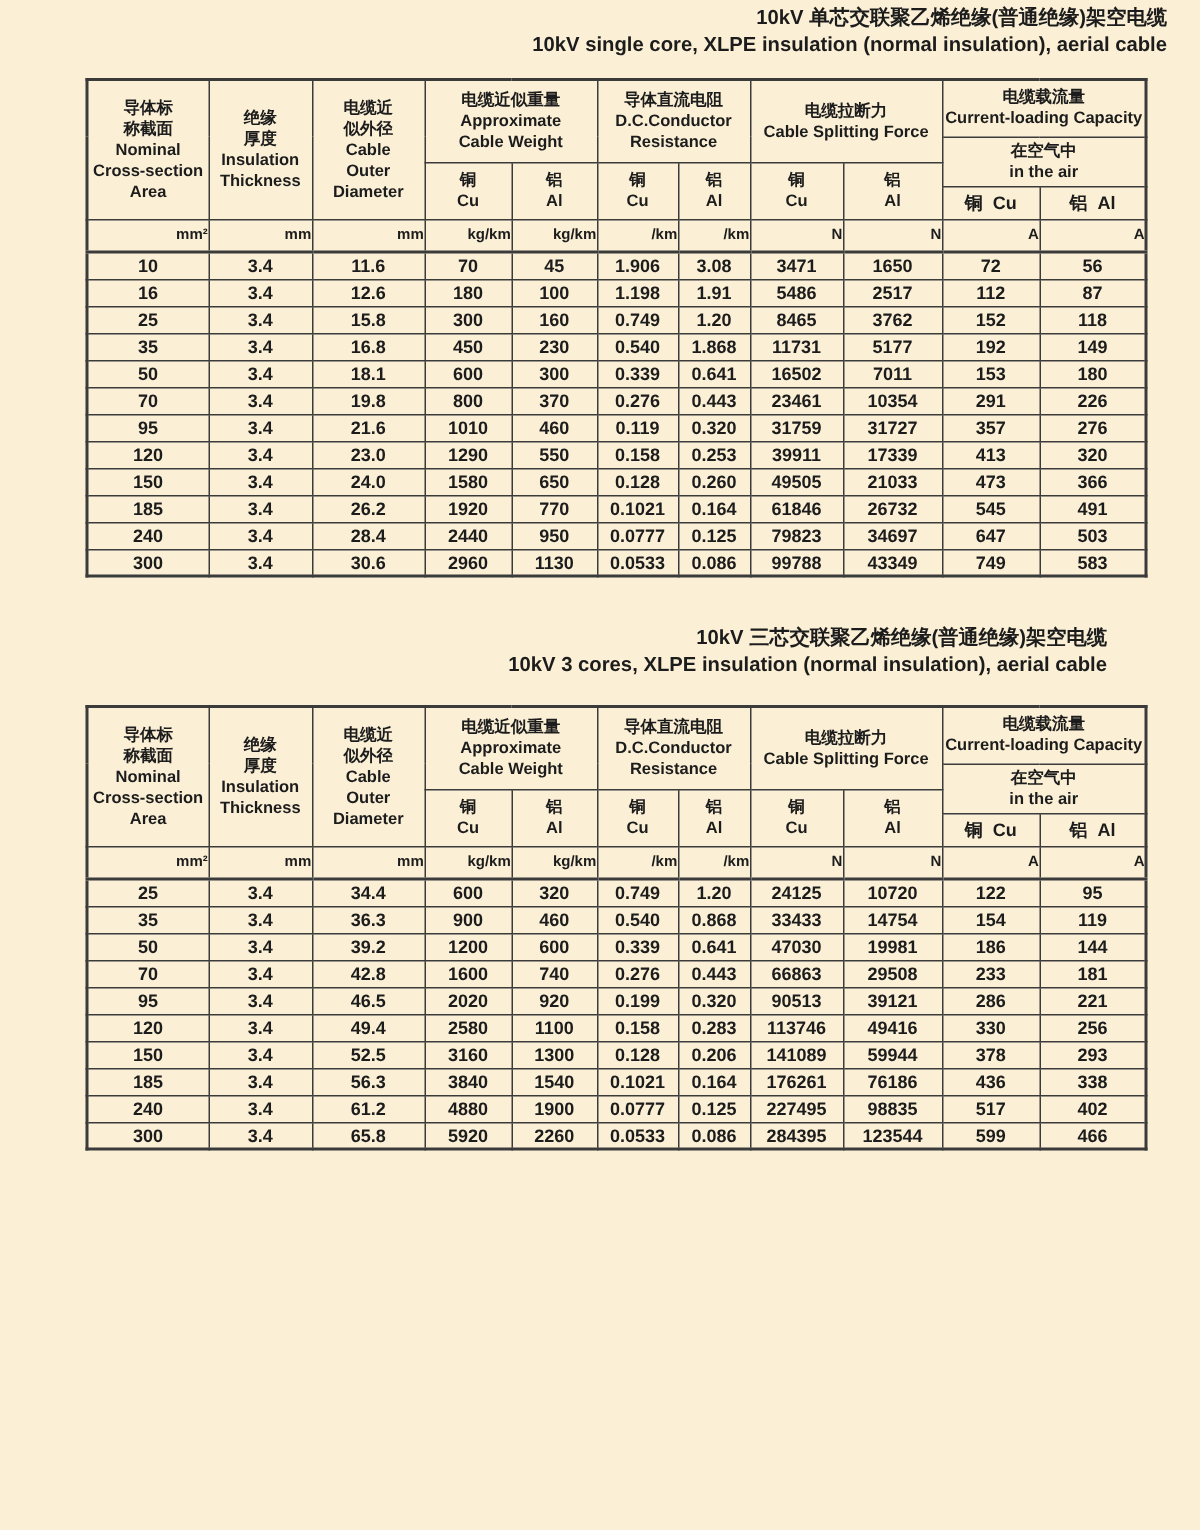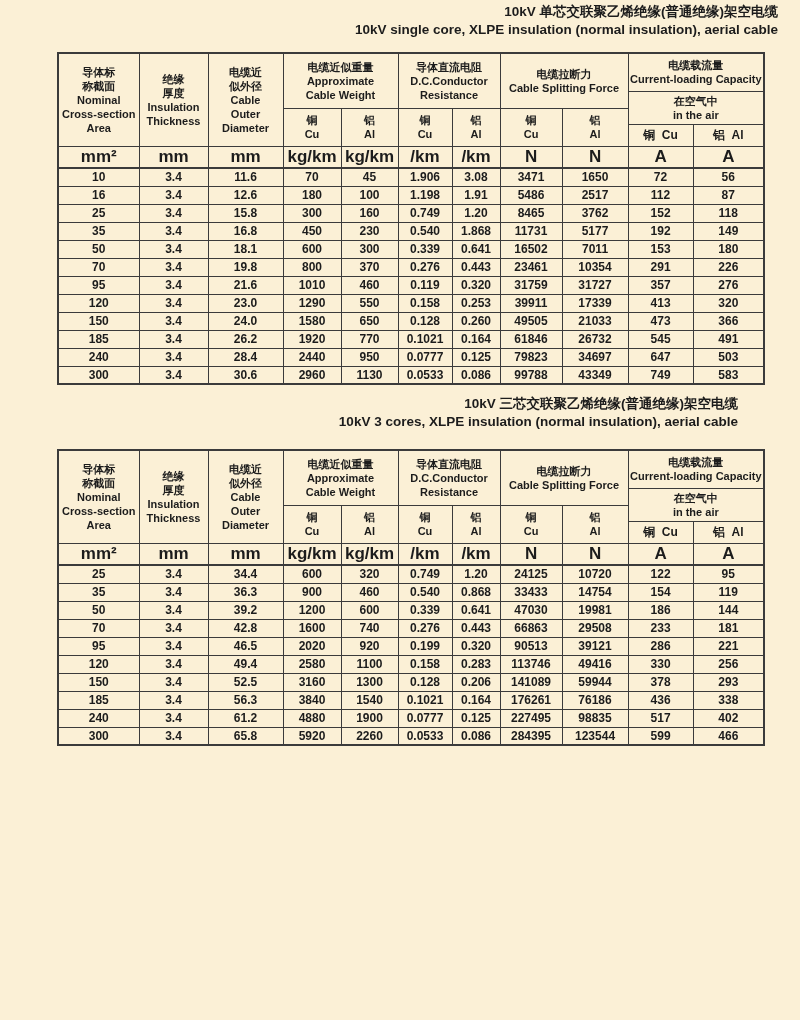--- a/index.html
+++ b/index.html
@@ -14,21 +14,21 @@
   .titles{
     text-align:right;
     padding-top:3px;
     height:52px;
     box-sizing:border-box;
     line-height:18px;
     font-size:13.5px;
   }
   .table-block:nth-of-type(1) .titles{padding-right:22px;}
   .table-block:nth-of-type(2) .titles{padding-right:62px;height:60px;padding-top:6px;}
-  .table-block + .table-block{margin-top:4px;}
+  .table-block + .table-block{margin-top:25px;}
   table{
     border-collapse:collapse;
     table-layout:fixed;
     width:706px;
     margin-left:57px;
     border:2px solid #3b3b3b;
     padding-left:28px;
   }
   th,td{
     border:1px solid #3b3b3b;
@@ -39,21 +39,21 @@
     overflow:hidden;
   }
   thead th{font-size:11px;line-height:14px;}
   .pre{white-space:pre-line;}
   .inline-sub{white-space:pre;font-size:12px;}
   tr.hr1{height:38px;}
   tr.hr2{height:17px;}
   tr.hr3{height:16px;}
   tr.hr4{height:22px;}
   tr.units{height:22px;}
-  tr.units th{font-size:17px;border-bottom:2px solid #3b3b3b;}
+  tr.units th{font-size:10px;border-bottom:2px solid #3b3b3b;text-align:right;}
   tbody tr{height:18px;}
   tbody td{font-size:12px;line-height:16px;}
 </style>
 </head>
 <body>
 
 <div id="content">
   <section class="table-block">
     <div class="titles">
       <div class="title-zh">10kV 单芯交联聚乙烯绝缘(普通绝缘)架空电缆</div>

